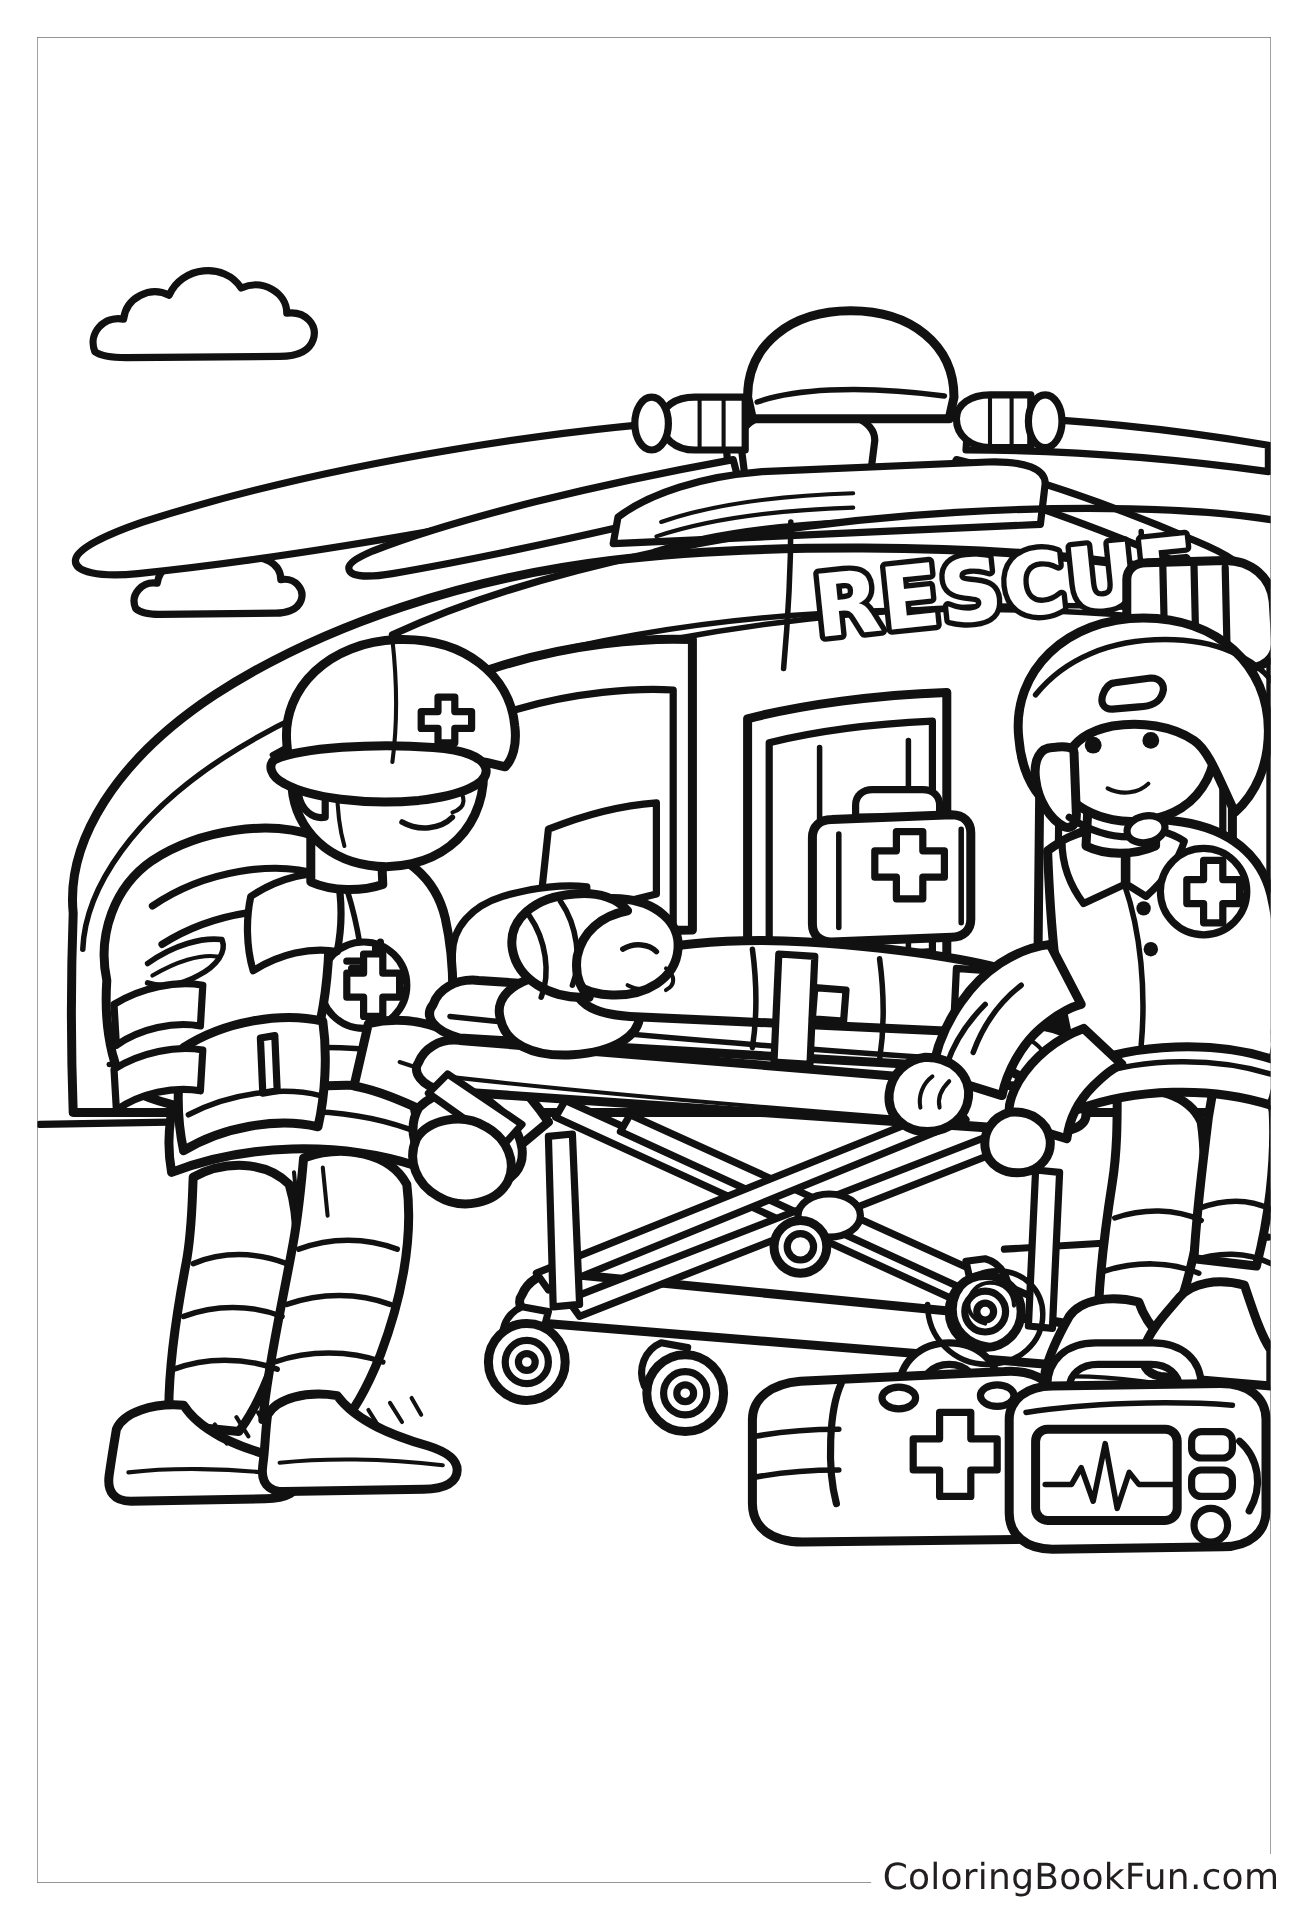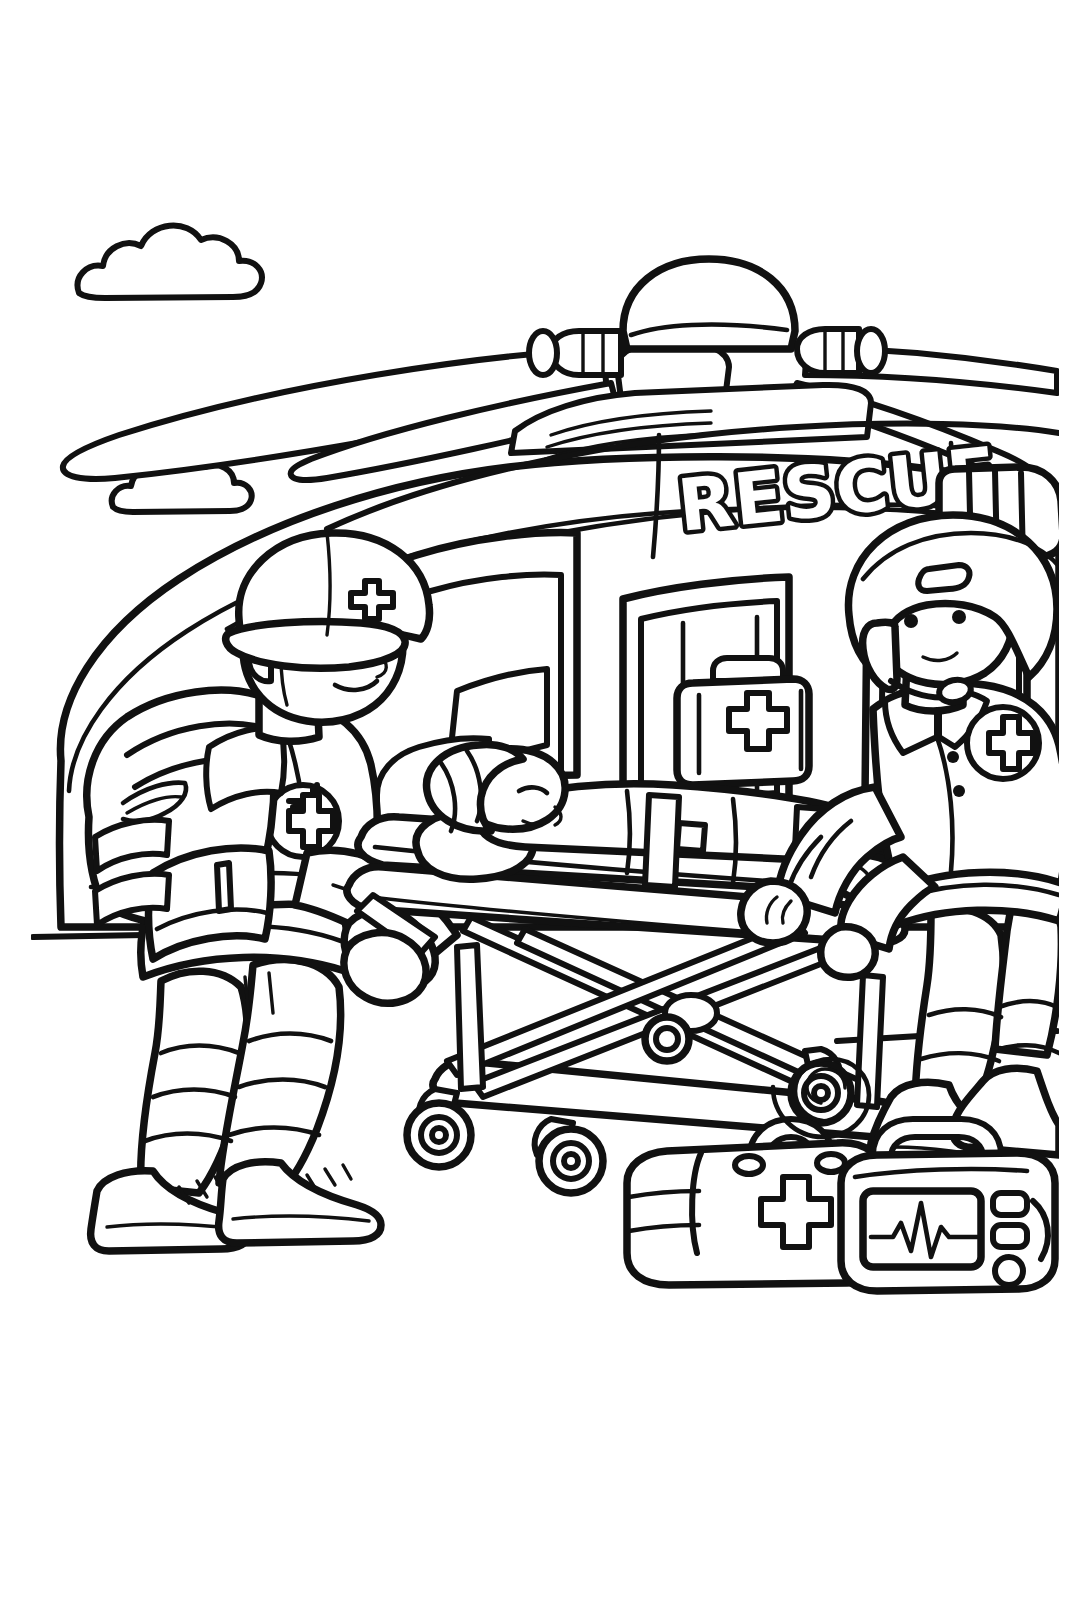--- a/index.html
+++ b/index.html
@@ -763,14 +763,15 @@
           c0 -18 16 -32 36 -32
           c22 0 38 16 38 36
           c0 24 -20 42 -46 42
           c-28 0 -50 -22 -50 -50"></path>
         <path class="ln w3" d="M790 1072 c-8 -2 -14 -8 -14 -16 c0 -10 8 -18 18 -18 c12 0 20 8 20 19"></path>
       </g>
 
     </svg>
   </div>
 
+  <div id="watermark">ColoringBookFun.com</div>
 
 </div>
 
 </body></html>

